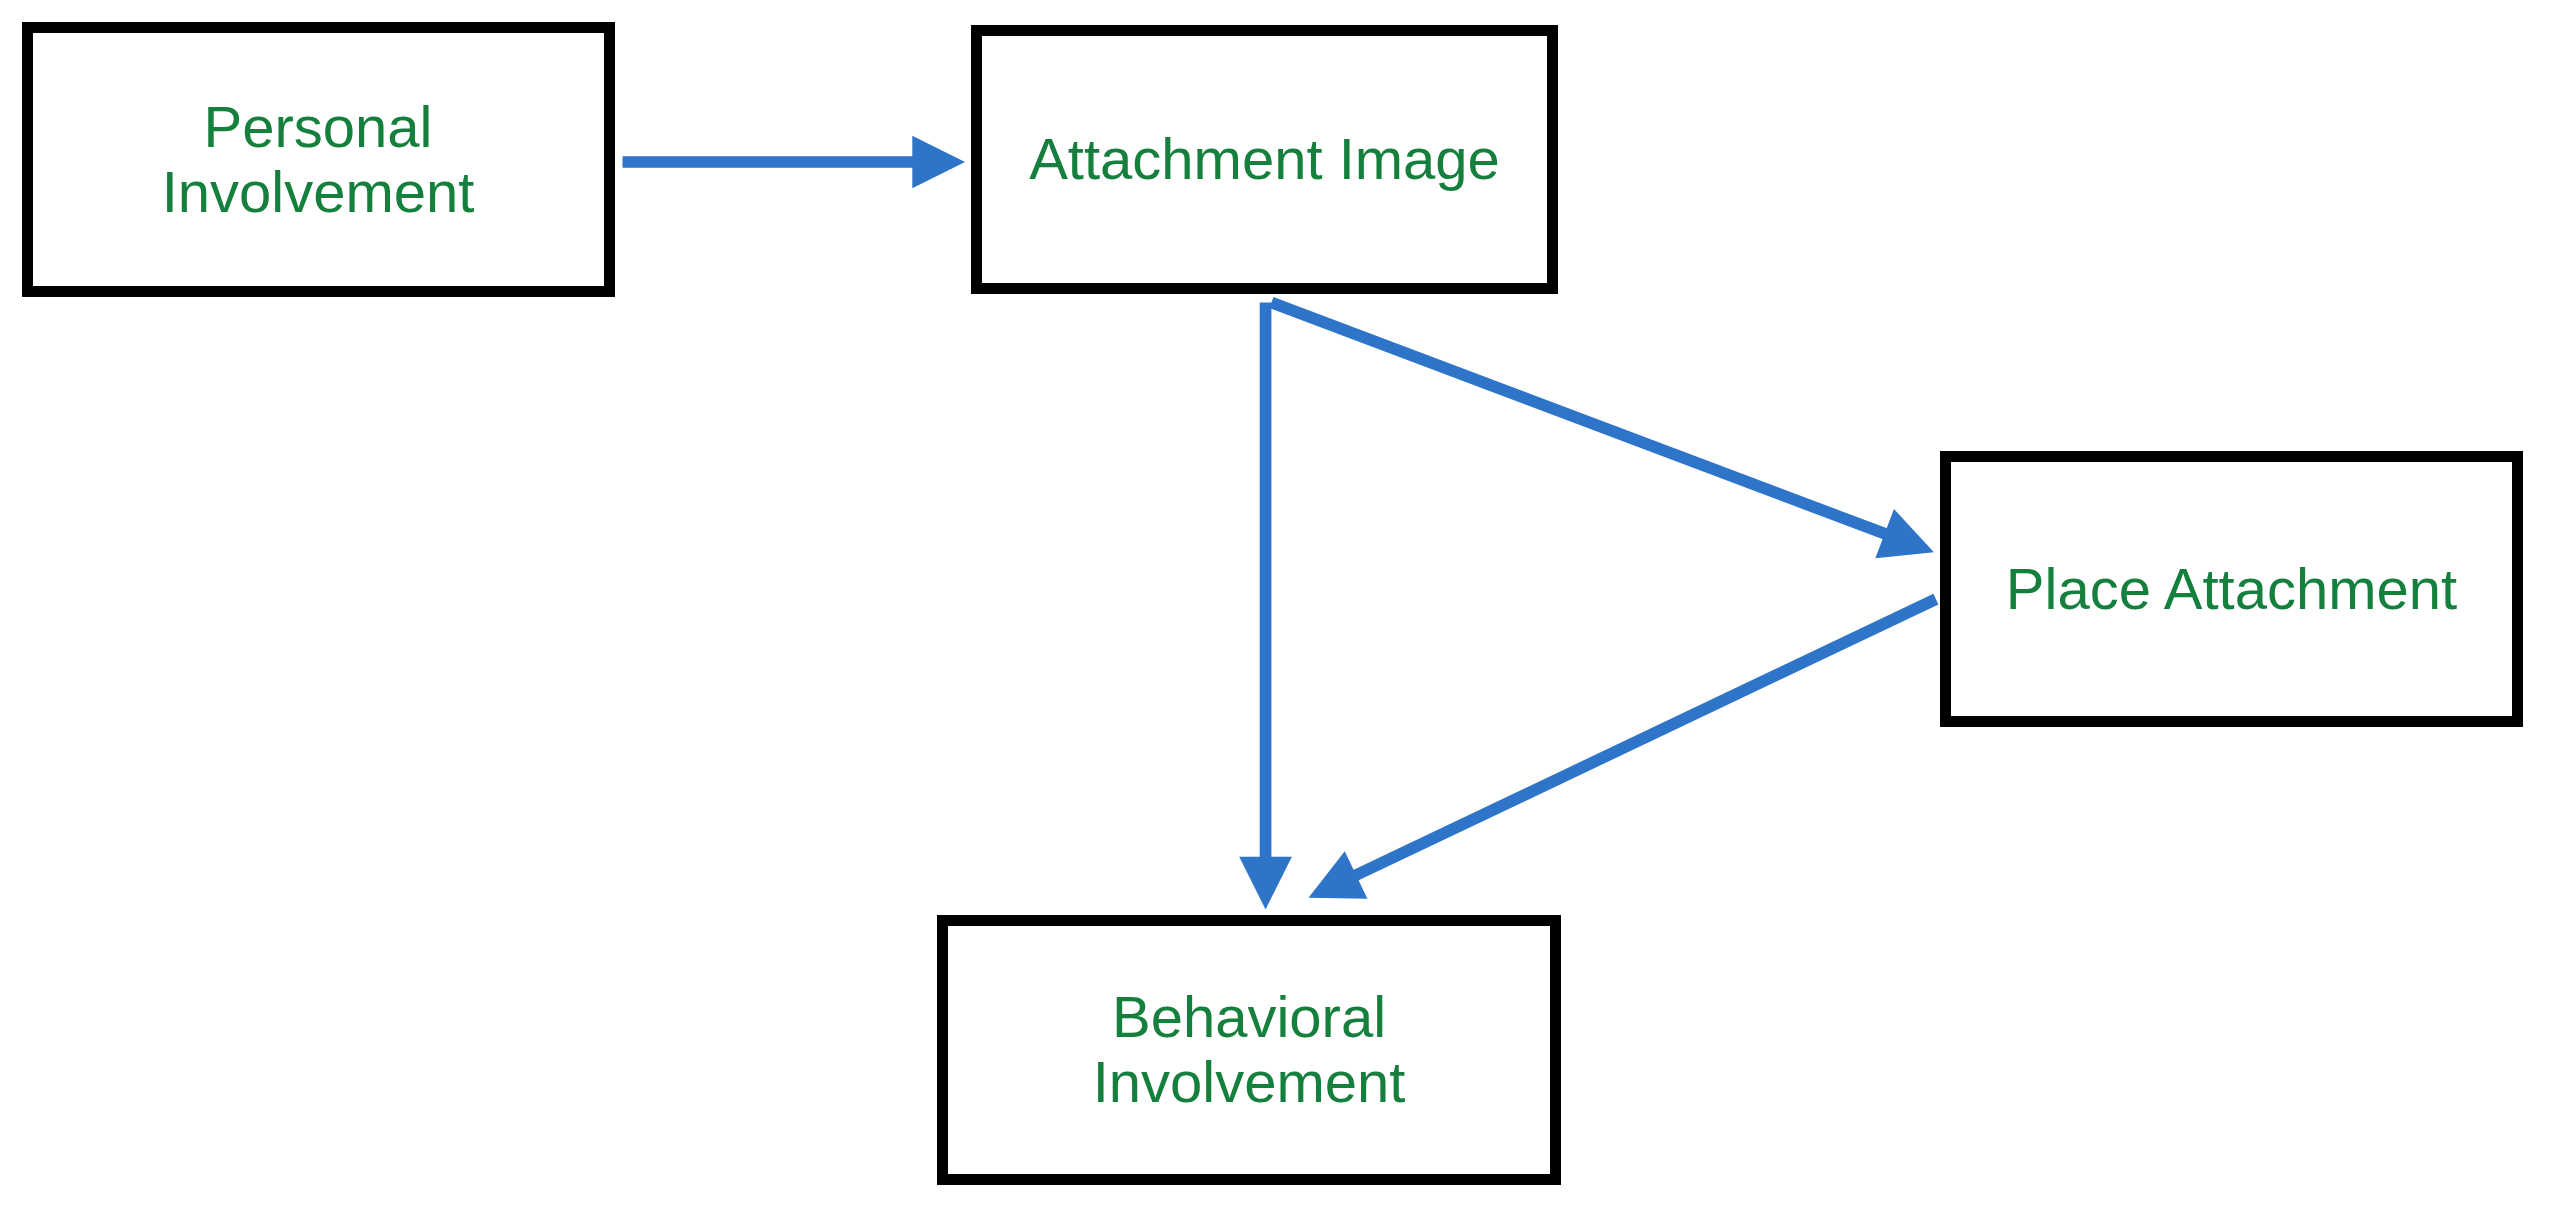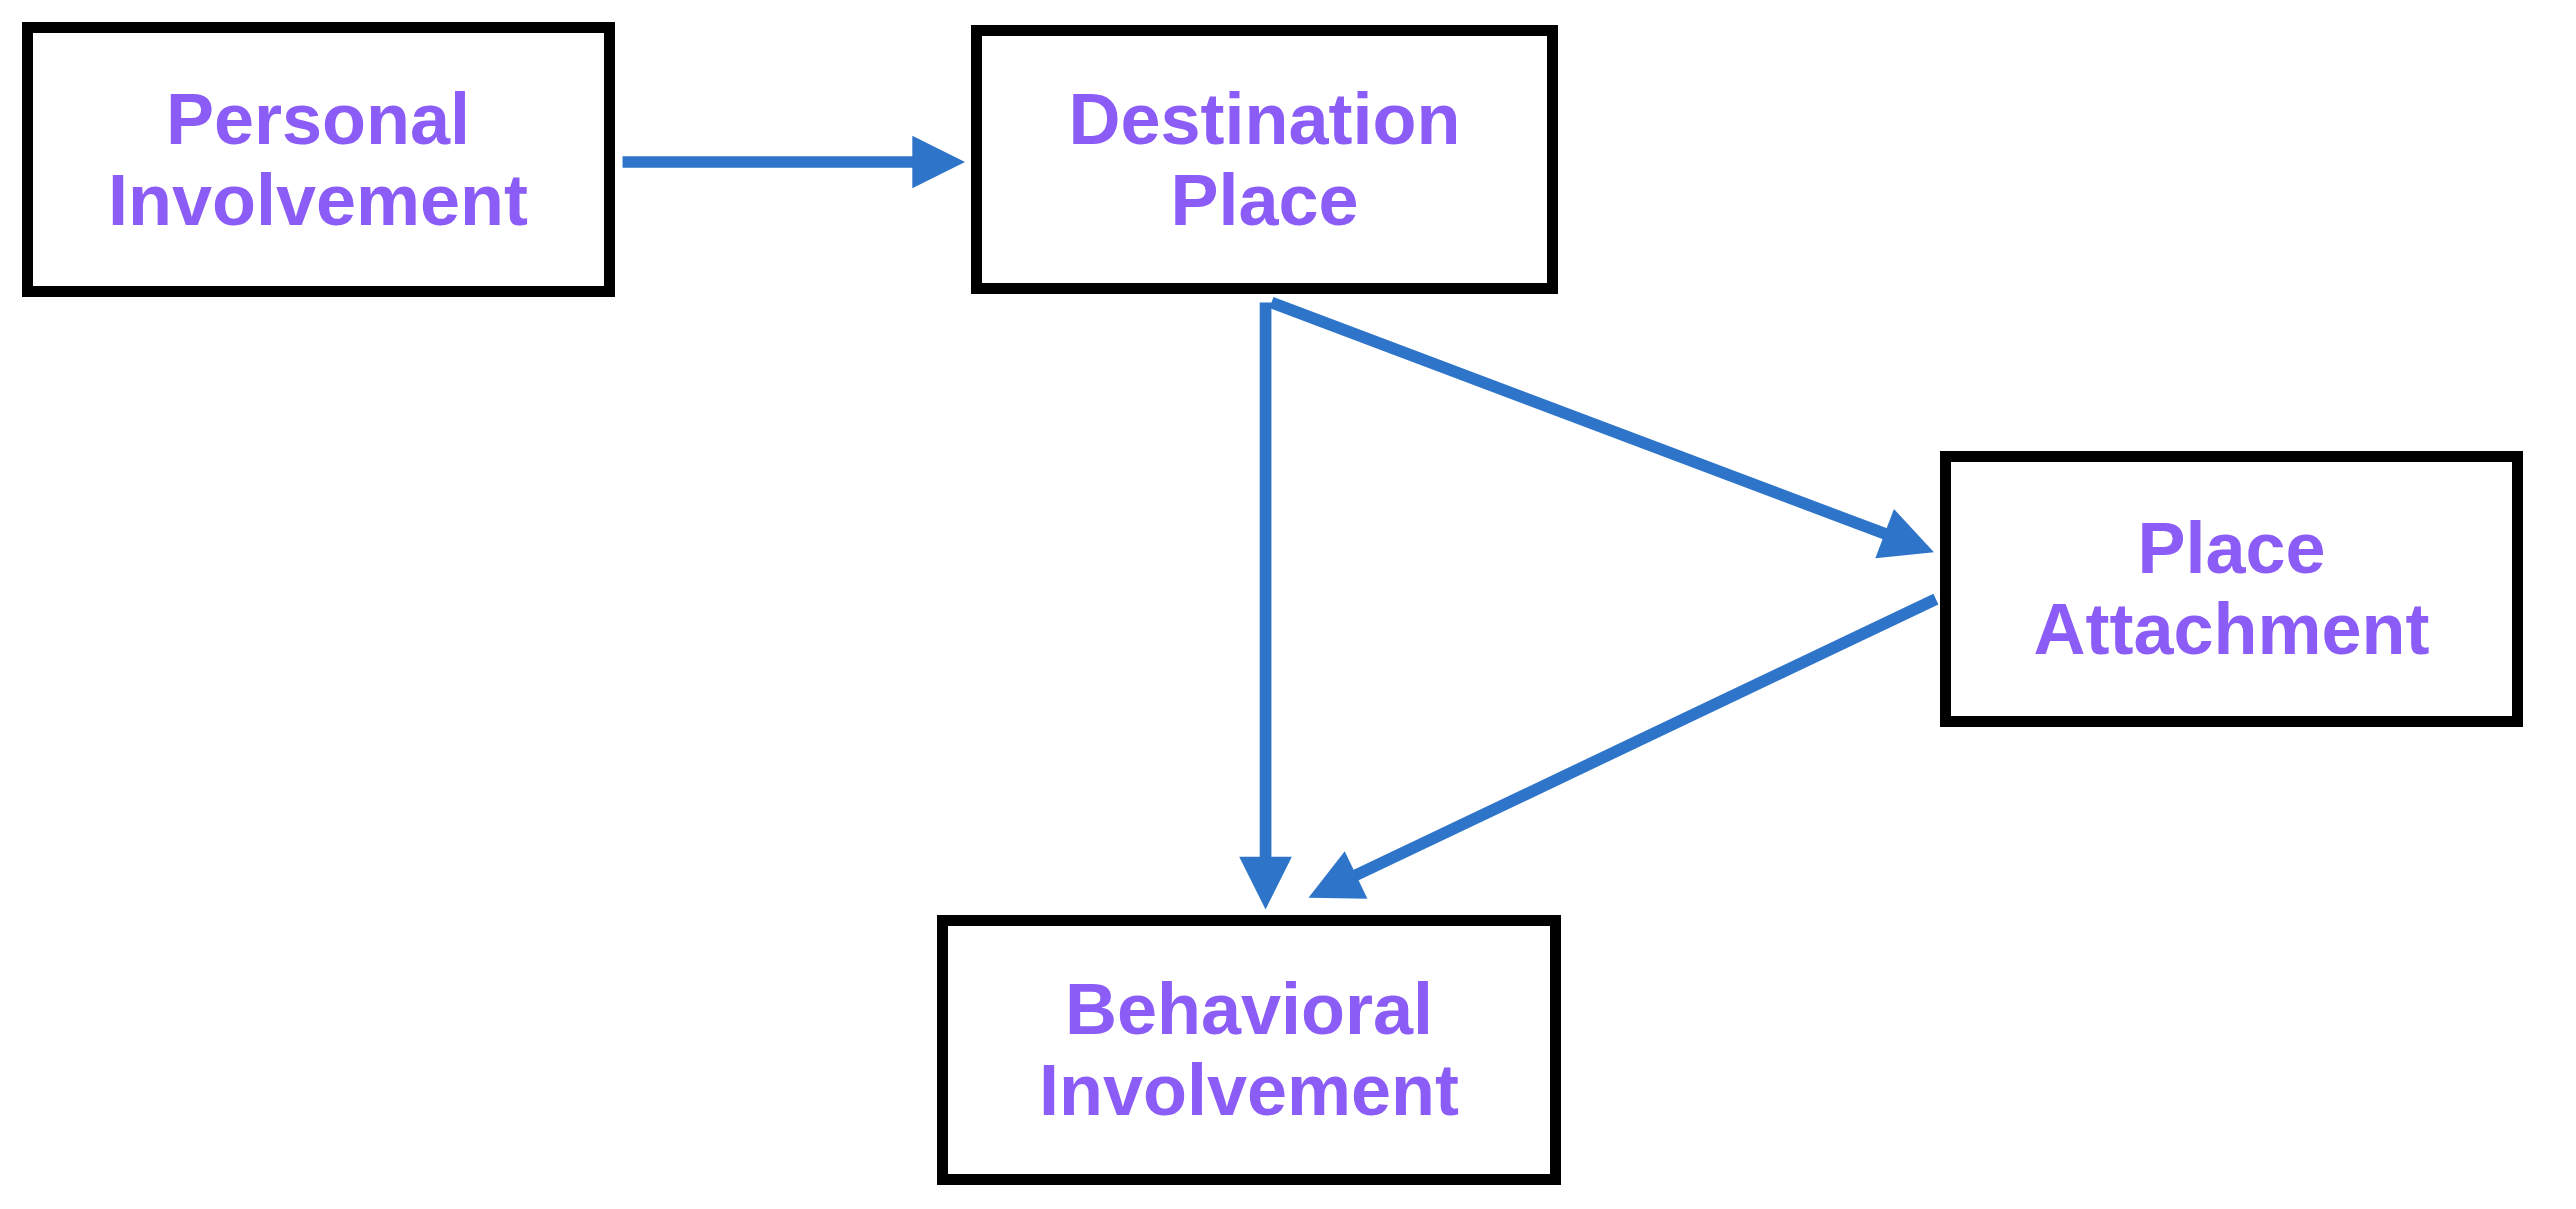--- a/index.html
+++ b/index.html
@@ -23,24 +23,24 @@
     border: 11.7px solid #000000;
     background: #ffffff;
     display: flex;
     align-items: center;
     justify-content: center;
     text-align: center;
   }
   .node .label {
     display: block;
     width: 100%;
-    font-size: 72px;
+    font-size: 58px;
     line-height: 1.12;
-    color: #8b5cf6;
-    font-weight: 700;
+    color: #15803d;
+    font-weight: 400;
     padding: 0 19.5px;
   }
 </style>
 </head>
 <body>
 
 <div class="diagram">
 
   <svg class="edges" viewBox="0 0 2640 1240" xmlns="http://www.w3.org/2000/svg" aria-hidden="true">
       <line x1="638" y1="166" x2="939" y2="166" stroke="#2e75c9" stroke-width="12"></line>
@@ -51,21 +51,21 @@
       <polygon points="1982,566 1921.946772707961,572.2136858474415 1940.9971149468233,521.6856296748336" fill="#2e75c9"></polygon>
       <line x1="1984" y1="614" x2="1386.1482161186582" y2="898.5142237444644" stroke="#2e75c9" stroke-width="12"></line>
       <polygon points="1341,920 1378.1577542301616,872.4153249399461 1401.3623925861402,921.175398348097" fill="#2e75c9"></polygon>
     </svg>
 
   <div class="node" style="left:21.5px; top:22.4px; width:593px; height:275px;">
     <span class="label">Personal Involvement</span>
   </div>
 
   <div class="node" style="left:971px; top:25px; width:587px; height:269px;">
-    <span class="label">Destination Place</span>
+    <span class="label">Attachment Image</span>
   </div>
 
   <div class="node" style="left:1940px; top:451px; width:583px; height:276px;">
     <span class="label">Place Attachment</span>
   </div>
 
   <div class="node" style="left:937px; top:915px; width:624px; height:270px;">
     <span class="label">Behavioral Involvement</span>
   </div>
 

